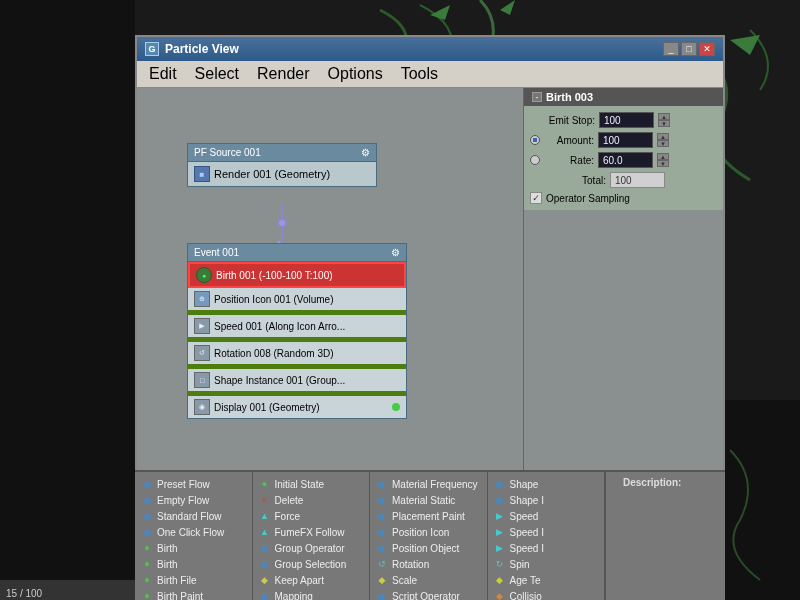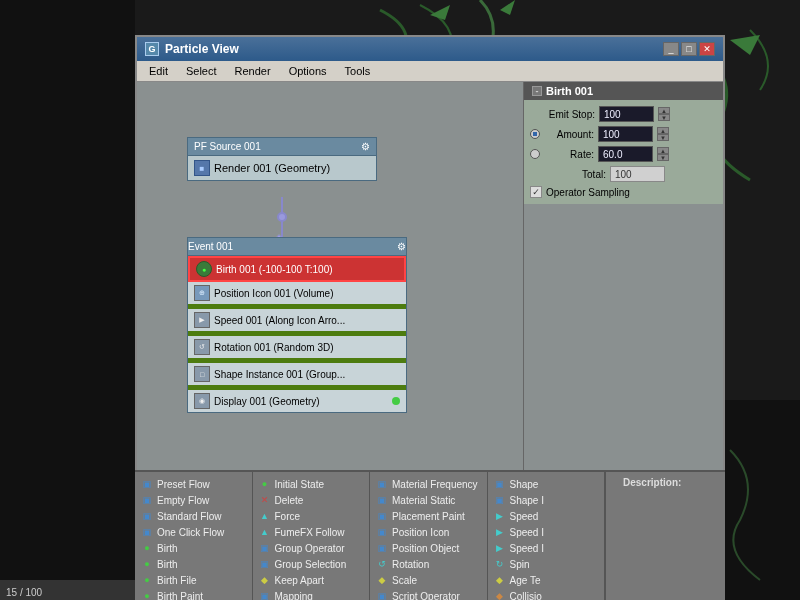--- a/index.html
+++ b/index.html
@@ -85,21 +85,21 @@
       background: #d4d0c8;
       padding: 2px 4px;
       display: flex;
       gap: 2px;
       border-bottom: 1px solid #888;
     }
 
     .menu-item {
       padding: 2px 8px;
       cursor: pointer;
-      font-size: 11px;
+      font-size: 16px;
       color: #000;
     }
 
     
     .content-area {
       display: flex;
       height: calc(100% - 50px);
     }
 
     
@@ -157,21 +157,21 @@
     .event-node {
       position: absolute;
       top: 155px;
       left: 50px;
       width: 220px;
     }
 
     .event-header {
       background: #6a8aa0;
       color: white;
-      padding: 3px 0;
+      padding: 3px 6px;
       display: flex;
       align-items: center;
       justify-content: space-between;
       font-size: 10px;
       border: 1px solid #4a6a80;
     }
 
     .event-body {
       background: #c8d4d8;
       border: 1px solid #4a6a80;
@@ -420,22 +420,22 @@
     
     .status-bar {
       position: absolute;
       bottom: 0;
       left: 0;
       width: 135px;
       height: 20px;
       background: #333;
       z-index: 10;
       display: flex;
-      align-items: flex-end;
-      padding: 2px 6px;
+      align-items: flex-start;
+      padding: 8px 6px;
     }
 
     .status-text {
       color: #ccc;
       font-size: 10px;
     }
 
     
     .bg-svg {
       position: absolute;
@@ -538,21 +538,21 @@
             <div class="event-row-icon" style="background:#8899aa;">
               <span style="color:#eee; font-size:7px;">▶</span>
             </div>
             <span>Speed 001 (Along Icon Arro...</span>
           </div>
 
           <div class="event-row">
             <div class="event-row-icon" style="background:#8899aa;">
               <span style="color:#eee; font-size:7px;">↺</span>
             </div>
-            <span>Rotation 001 (Random 3D)</span>
+            <span>Rotation 008 (Random 3D)</span>
           </div>
 
           <div class="event-row">
             <div class="event-row-icon" style="background:#8899aa;">
               <span style="color:#eee; font-size:7px;">□</span>
             </div>
             <span>Shape Instance 001 (Group...</span>
           </div>
 
           <div class="event-row" style="display:flex; align-items:center;">
@@ -562,21 +562,21 @@
             <span style="flex:1;">Display 001 (Geometry)</span>
             <div class="green-dot"></div>
           </div>
         </div>
       </div>
     </div>
 
     <div class="right-panel">
       <div class="right-panel-header">
         <div class="right-panel-minus">-</div>
-        <span>Birth 001</span>
+        <span>Birth 003</span>
       </div>
       <div class="birth-params">
 
 
         <div class="param-row">
           <span class="param-label">Emit Stop:</span>
           <input class="param-input" value="100" readonly="" style="width: 55px;">
           <div class="param-spinner">
             <div class="spinner-btn">▲</div>
             <div class="spinner-btn">▼</div>

